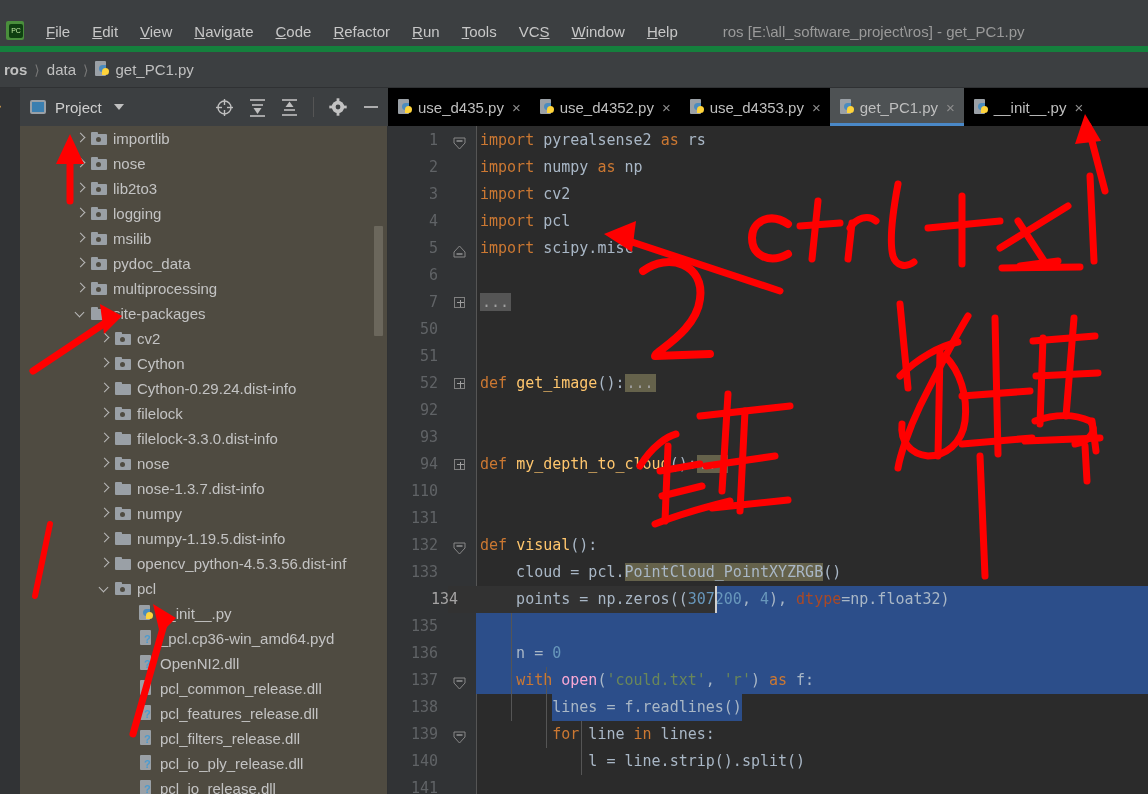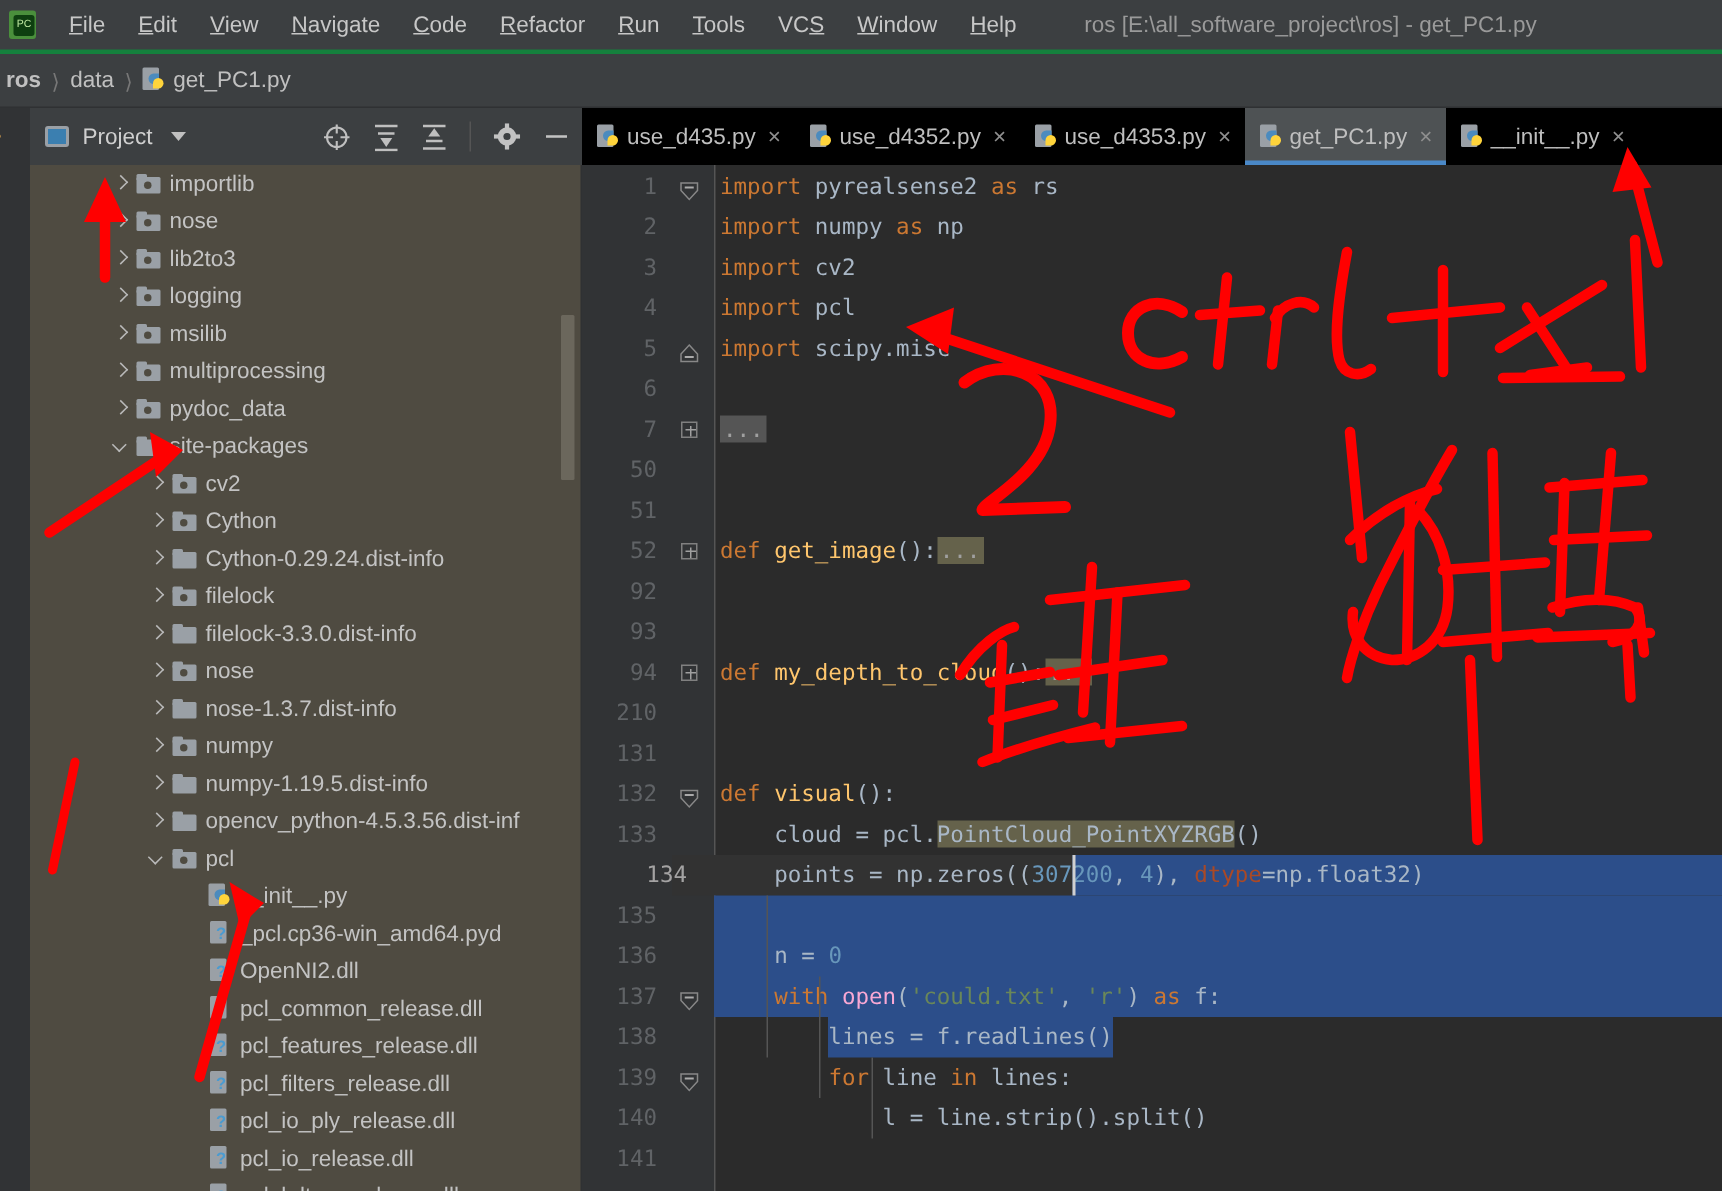--- a/index.html
+++ b/index.html
@@ -3,21 +3,21 @@
 <meta charset="utf-8">
 <style>
   * { box-sizing: border-box; margin:0; padding:0; }
   html,body{ width:1148px; height:794px; overflow:hidden; background:#3c3f41; }
   body{ font-family:"Liberation Sans", sans-serif; color:#bbbbbb; }
 
   #app{ position:relative; width:1148px; height:794px; }
 
   
   .menubar{ height:36px; background:#3c3f41; display:flex; align-items:center;
-            border-bottom:3px solid #15803d; }
+            border-bottom:6px solid #15803d;margin-top:16px; }
   .app-icon{ width:22px; height:22px; margin-left:5px; margin-right:8px; position:relative; flex:0 0 auto;}
   .app-icon .pcA{ position:absolute; left:1px; top:1px; width:18px; height:19px;
      background:#4a8f3c; border-radius:2px; }
   .app-icon .pcB{ position:absolute; left:4px; top:4px; width:14px; height:14px;
      background:#0e3f10; border-radius:2px; font-size:7px; color:#bfe8a0; text-align:center; line-height:14px;}
   .menubar .mi{ font-size:15px; color:#c7c7c7; padding:2px 11px; white-space:nowrap; }
   .menubar .mi u{ text-decoration:underline; }
   .win-title{ font-size:15px; color:#9a9a9a; margin-left:34px; white-space:nowrap; }
 
   
@@ -297,30 +297,30 @@
           </span>
           <span>msilib</span>
         </div>
         <div class="trow" style="padding-left: 54px;">
           <span class="arrow r"></span>
           <span class="folder dot">
             <span class="ft"></span>
             <span class="fb"></span>
             <span class="dt"></span>
           </span>
+          <span>pydoc_data</span>
+        </div>
+        <div class="trow" style="padding-left: 54px;">
+          <span class="arrow r"></span>
+          <span class="folder dot">
+            <span class="ft"></span>
+            <span class="fb"></span>
+            <span class="dt"></span>
+          </span>
           <span>multiprocessing</span>
-        </div>
-        <div class="trow" style="padding-left: 54px;">
-          <span class="arrow r"></span>
-          <span class="folder dot">
-            <span class="ft"></span>
-            <span class="fb"></span>
-            <span class="dt"></span>
-          </span>
-          <span>pydoc_data</span>
         </div>
         <div class="trow" style="padding-left: 54px;">
           <span class="arrow d"></span>
           <span class="folder">
             <span class="ft"></span>
             <span class="fb"></span>
           </span>
           <span>site-packages</span>
         </div>
         <div class="trow" style="padding-left: 78px;">
@@ -539,21 +539,21 @@
         <div class="ln" style="top: 271px;">92</div>
         <div class="ctext" style="top: 271px;"></div>
         <div class="ln" style="top: 298px;">93</div>
         <div class="ctext" style="top: 298px;"></div>
         <div class="ln" style="top: 325px;">94</div>
         <div class="foldmark" style="top: 333px;">
           <i></i>
           <i class="v"></i>
         </div>
         <div class="ctext" style="top: 325px;"><span class="kw">def</span> <span class="fn">my_depth_to_cloud</span>():<span class="ellip y">...</span></div>
-        <div class="ln" style="top: 352px;">210</div>
+        <div class="ln" style="top: 352px;">110</div>
         <div class="ctext" style="top: 352px;"></div>
         <div class="ln" style="top: 379px;">131</div>
         <div class="ctext" style="top: 379px;"></div>
         <div class="ln" style="top: 406px;">132</div>
         <div style="position: absolute; left: 65px; top: 414px; width: 13px; height: 13px;"><svg width="13" height="13">
             <path d="M1,1 L12,1 L12,6 L6.5,12 L1,6 Z" fill="#313335" stroke="#888" stroke-width="1"></path>
             <line x1="3.5" y1="4" x2="9.5" y2="4" stroke="#aaa" stroke-width="1.2"></line>
           </svg></div>
         <div class="ctext" style="top: 406px;"><span class="kw">def</span> <span class="fn">visual</span>():</div>
         <div class="ln" style="top: 433px;">133</div>

